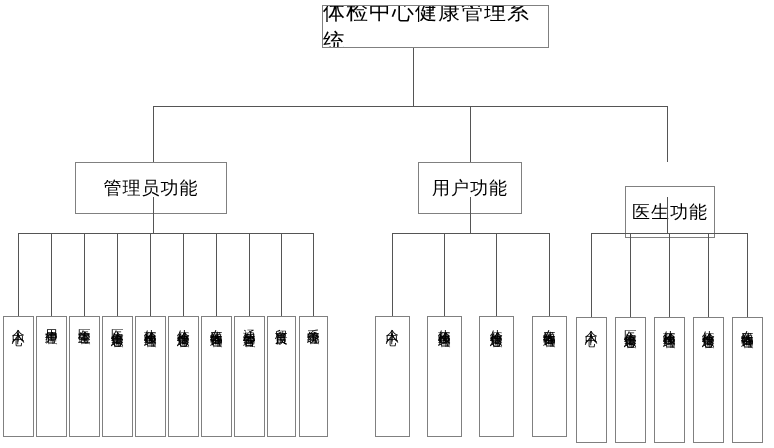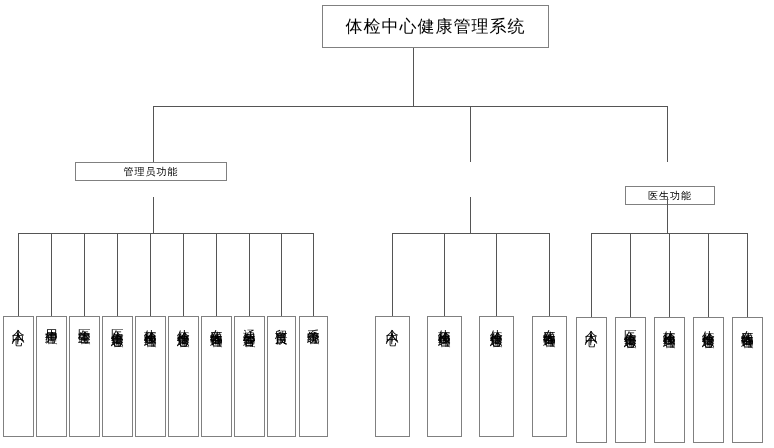--- a/index.html
+++ b/index.html
@@ -24,27 +24,27 @@
     display:flex;
     align-items:center;
     justify-content:center;
     color:#000;
     overflow:hidden;
   }
 
   
   .node.root{
     left:322px;top:5px;width:227px;height:43px;
-    font-size:17px;letter-spacing:1px;
+    font-size:22px;letter-spacing:1px;
   }
 
   
   .node.lvl2{
-    height:19px;
-    font-size:10px;letter-spacing:1px;
+    height:52px;
+    font-size:18px;letter-spacing:1px;
   }
   .node.lvl2.admin {left:75px; top:162px; width:152px;}
   .node.lvl2.user  {left:418px;top:162px; width:104px;}
   .node.lvl2.doctor{left:625px;top:162px; width:90px;margin-top:24px;}
 
   
   .node.leaf{
     font-size:12.5px;
     line-height:15.5px;
     align-items:flex-start;
@@ -76,20 +76,23 @@
   <div class="vline" style="left:413px;top:48px;height:58px;"></div>
 
   <div class="hline" style="left:153px;top:106px;width:515px;"></div>
 
   <div class="vline" style="left:153px;top:106px;height:56px;"></div>
   <div class="vline" style="left:470px;top:106px;height:56px;"></div>
   <div class="vline" style="left:667px;top:106px;height:56px;"></div>
 
   <div class="node lvl2 admin">
     <span>管理员功能</span>
+  </div>
+  <div class="node lvl2 user">
+    <span>用户功能</span>
   </div>
   <div class="node lvl2 doctor">
     <span>医生功能</span>
   </div>
 
   <div class="vline" style="left:153px;top:197px;height:36px;"></div>
   <div class="hline" style="left:18px;top:233px;width:295px;"></div>
   <div class="vline" style="left:18px;top:233px;height:83px;"></div>
   <div class="vline" style="left:51px;top:233px;height:83px;"></div>
   <div class="vline" style="left:84px;top:233px;height:83px;"></div>

